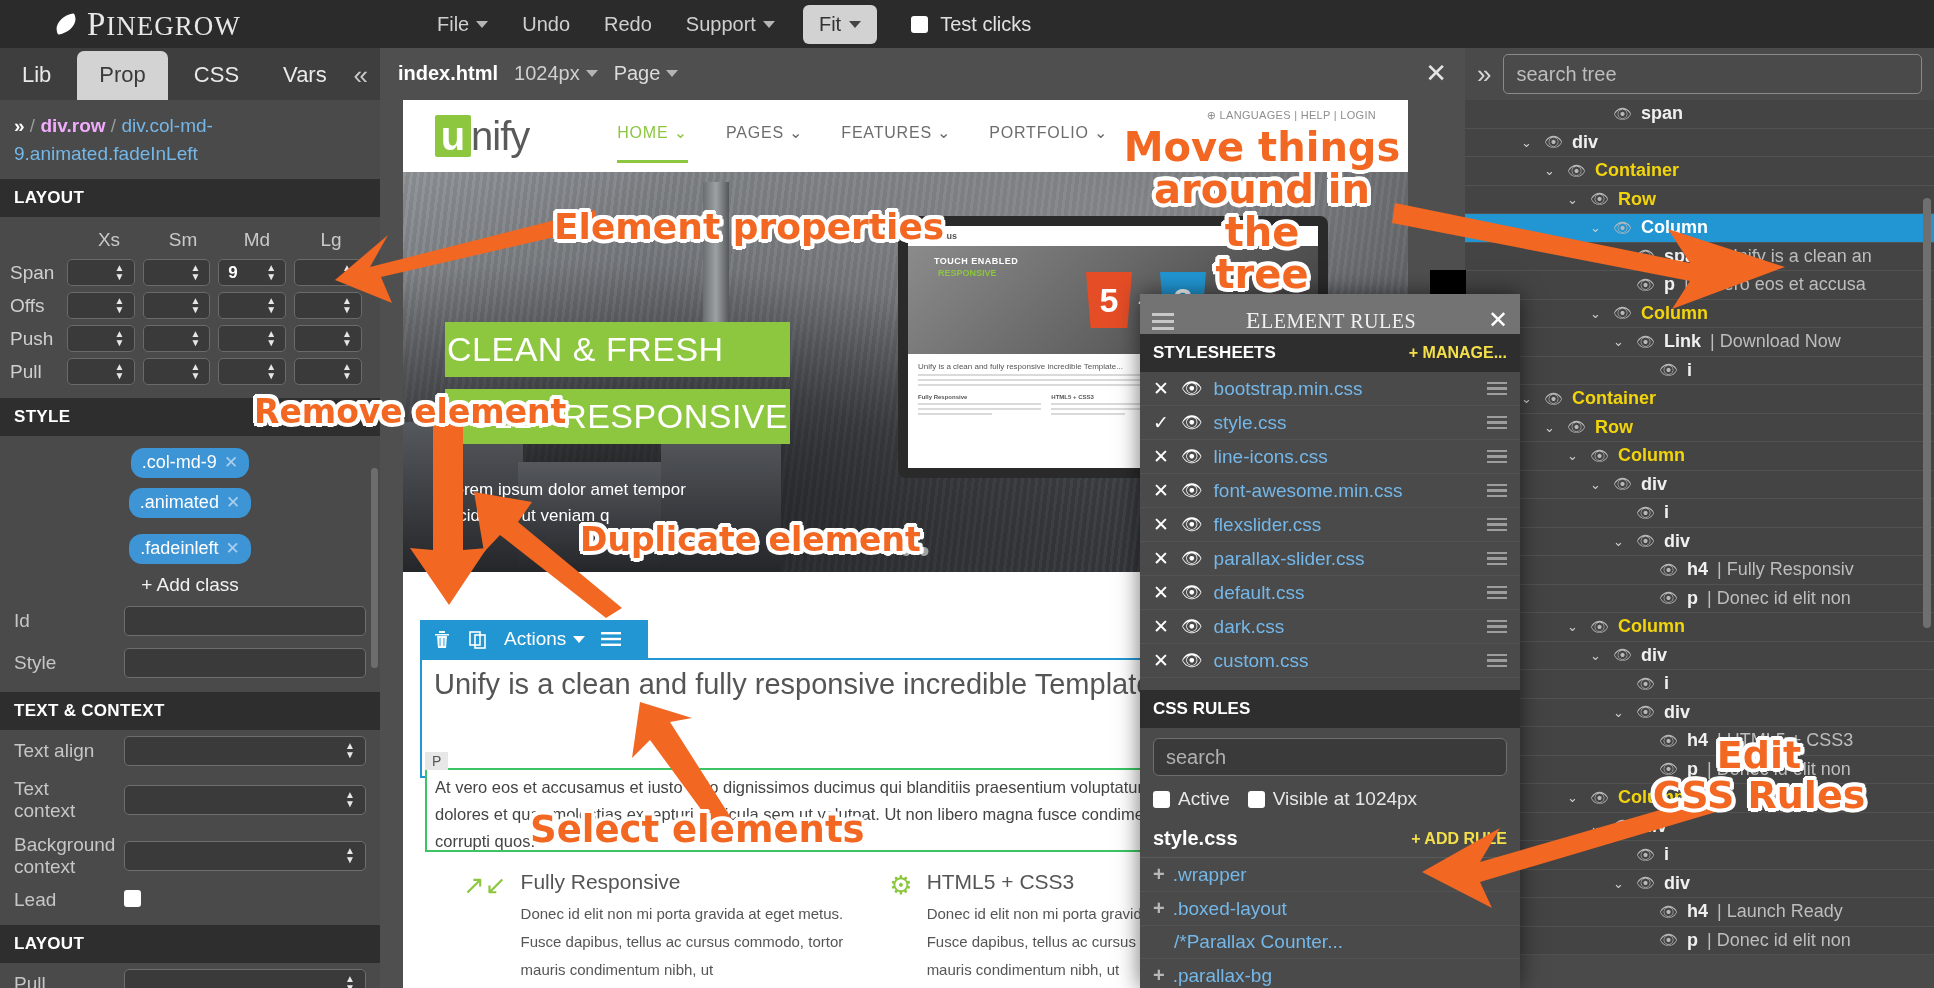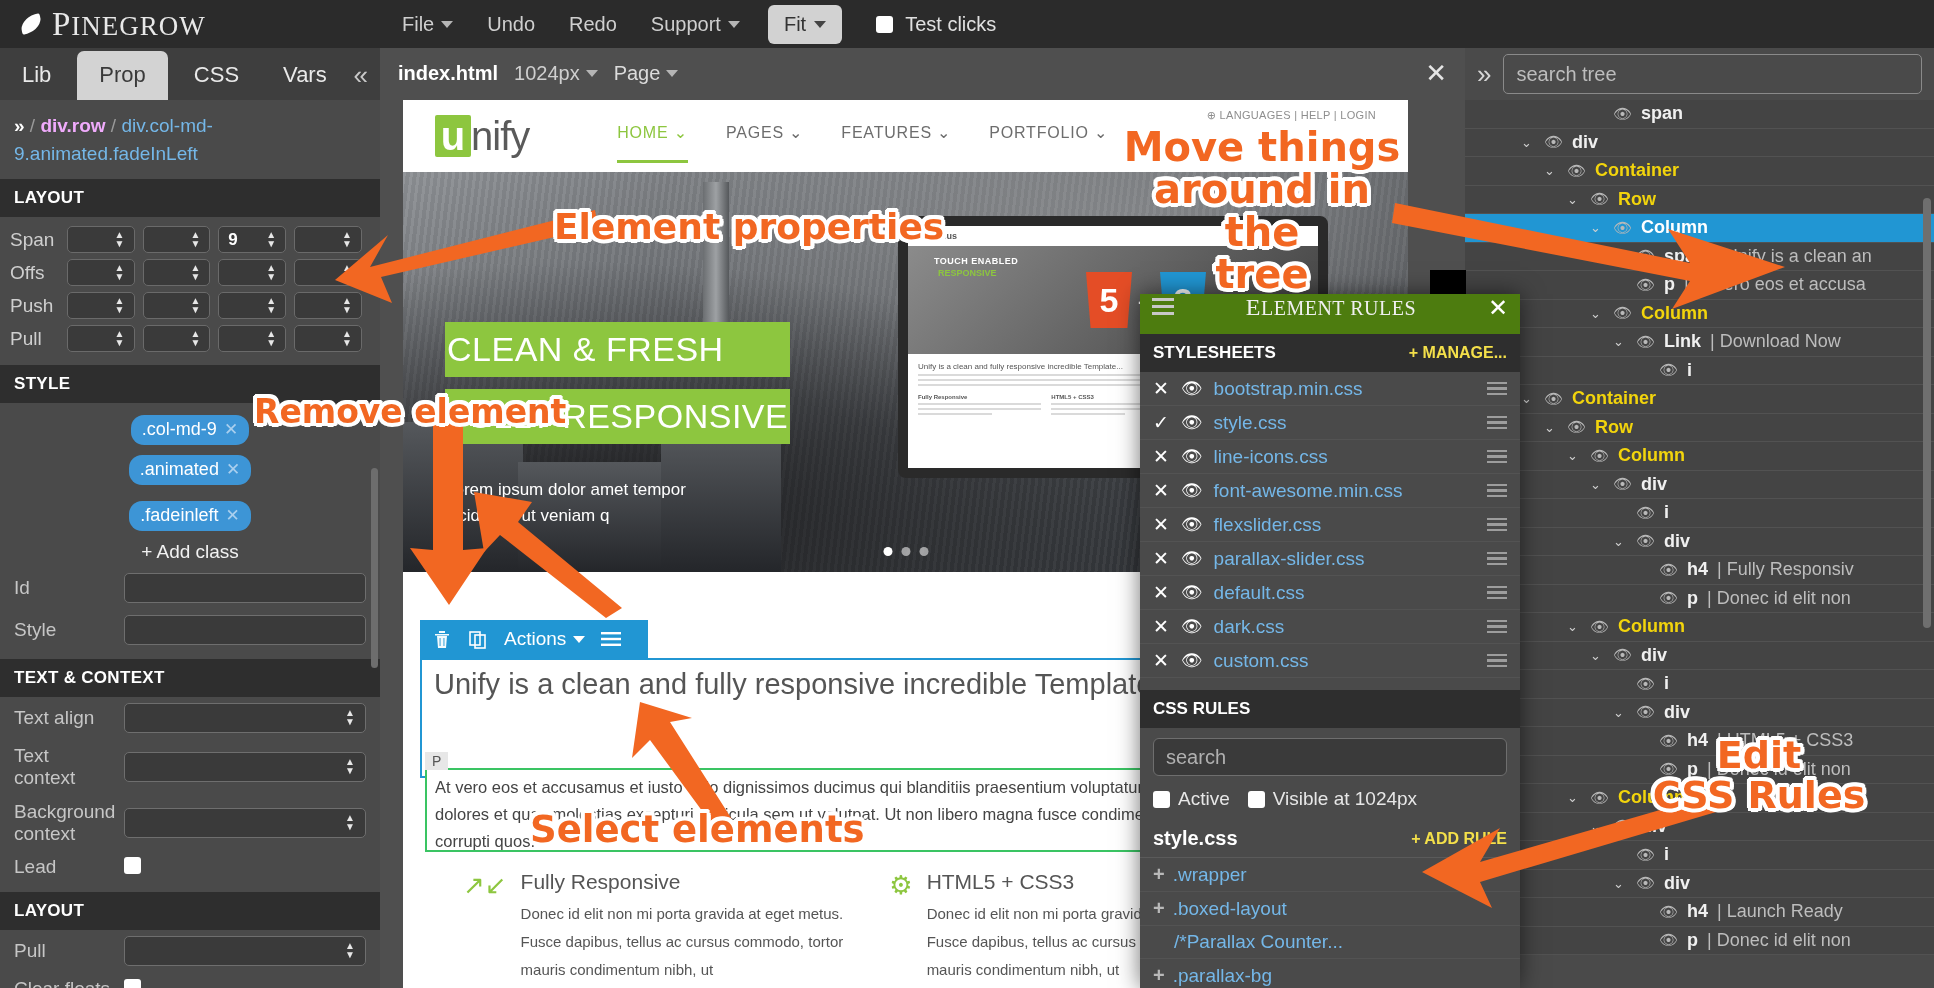--- a/index.html
+++ b/index.html
@@ -10,21 +10,21 @@
     font-family: "Liberation Sans", sans-serif;
     -webkit-font-smoothing: antialiased;
   }
   #app { position: relative; width: 1934px; height: 988px; }
 
   
   .topbar {
     position: absolute; left: 0; top: 0; width: 1934px; height: 48px;
     background: #2b2b2b; display: flex; align-items: center;
   }
-  .brand { display: flex; align-items: center; gap: 10px; padding-left: 20px; width: 380px; }
+  .brand { display: flex; align-items: center; gap: 10px; padding-left: 20px; width: 380px; margin-left: 35px; }
   .leaf { width: 22px; height: 16px; background: #fff;
     border-radius: 80% 10% 80% 10%; transform: rotate(-18deg); }
   .brandtext { color: #e8e8e8; font-size: 27px; letter-spacing: 1px;
     font-family: "Liberation Serif", serif; font-weight: 400; }
   .brandtext .cap { font-size: 33px; }
   .menus { display: flex; align-items: center; gap: 34px; margin-left: 22px; }
   .menuitem { color: #cfcfcf; font-size: 20px; cursor: pointer; display: flex; align-items: center; gap: 7px; }
   .caret { width: 0; height: 0; border-left: 6px solid transparent; border-right: 6px solid transparent;
     border-top: 7px solid #b5b5b5; }
   .fitbtn { margin-left: 28px; background: #d2d2d2; color: #333; border-radius: 6px;
@@ -148,21 +148,21 @@
 
   .features { position: absolute; left: 0; top: 770px; width: 1005px; padding: 0 60px; display: flex; gap: 44px; }
   .feat { flex: 1; display: flex; gap: 14px; }
   .feat .ico { color: #8dc63f; font-size: 26px; }
   .feat h4 { font-size: 21px; color: #555; font-weight: 300; }
   .feat p { font-size: 15px; color: #555; line-height: 1.85; margin-top: 6px; }
 
   
   .erd { position: absolute; left: 1140px; top: 294px; width: 380px; height: 694px;
     background: #4a4a4a; box-shadow: 0 0 22px rgba(0,0,0,.55); z-index: 20; }
-  .erd-title { height: 40px; background: #4d7c0f; display: flex; align-items: flex-start; padding: 0 12px; }
+  .erd-title { height: 40px; background: #737373; display: flex; align-items: flex-end; padding: 0 12px; }
   .hamb { width: 22px; }
   .hamb div { height: 3px; background: #c8c8c8; margin: 4px 0; }
   .erd-title .t { flex: 1; text-align: center; color: #f0f0f0; font-size: 20px;
     font-family: "Liberation Serif", serif; letter-spacing: .5px; }
   .erd-title .t .c1 { font-size: 24px; }
   .erd-x { color: #fff; font-size: 24px; cursor: pointer; }
   .erd-sub { background: #2e2e2e; color: #fff; font-size: 17px; font-weight: bold; padding: 9px 13px;
     display: flex; justify-content: space-between; align-items: center; }
   .erd-sub .add { color: #f4e04a; font-size: 16px; cursor: pointer; }
   .sheet { display: flex; align-items: center; gap: 11px; padding: 5px 13px; font-size: 19px;
@@ -258,20 +258,27 @@
     </div>
 
     <div class="breadcrumb">
       <span class="chev">»</span>
       <span class="sep"> / </span><span style="color:#f0abfc;font-weight:bold">div.row</span>
       <span class="sep"> / </span><span class="cur">div.col-md-9.animated.fadeInLeft</span>
     </div>
 
     <div class="sechead">LAYOUT</div>
     <div class="grid">
+      <div class="gridrow">
+        <div class="gridlabel"></div>
+        <div class="gridhead">Xs</div>
+        <div class="gridhead">Sm</div>
+        <div class="gridhead">Md</div>
+        <div class="gridhead">Lg</div>
+      </div>
       <div class="gridrow">
         <div class="gridlabel">Span</div>
         <div class="spin">
             <span class="val"></span>
             <span class="arrows">▲<br>▼</span>
           </div>
         <div class="spin">
             <span class="val"></span>
             <span class="arrows">▲<br>▼</span>
           </div>
@@ -893,20 +900,21 @@
   <div class="anno" style="left:1112px;top:126px;font-size:40px;width:300px;text-align:center">Move things<br>around in the<br>tree</div>
 
   <svg class="arrow" style="left:405px;top:400px;width:90px;height:210px" viewBox="0 0 90 210">
     <path d="M28,5 L28,150 L5,148 L44,205 L82,148 L58,150 L58,5 Z" fill="#f26722"></path>
   </svg>
   <div class="anno" style="left:254px;top:395px;font-size:33px">Remove element</div>
 
   <svg class="arrow" style="left:470px;top:490px;width:160px;height:130px" viewBox="0 0 160 130">
     <path d="M152,118 L48,32 L62,12 L4,2 L14,62 L30,45 L136,128 Z" fill="#f26722"></path>
   </svg>
+  <div class="anno" style="left:580px;top:523px;font-size:33px">Duplicate element</div>
 
   <svg class="arrow" style="left:630px;top:700px;width:120px;height:140px" viewBox="0 0 120 140">
     <path d="M110,132 L40,22 L62,18 L10,2 L2,58 L20,40 L92,138 Z" fill="#f26722"></path>
   </svg>
   <div class="anno" style="left:530px;top:810px;font-size:37px">Select elements</div>
 
   <svg class="arrow" style="left:1420px;top:790px;width:300px;height:130px" viewBox="0 0 300 130">
     <path d="M292,5 L60,72 L80,38 L2,82 L72,118 L60,92 L296,22 Z" fill="#f26722"></path>
   </svg>
   <div class="anno" style="left:1644px;top:735px;font-size:38px;width:230px;text-align:center">Edit<br>CSS Rules</div>

